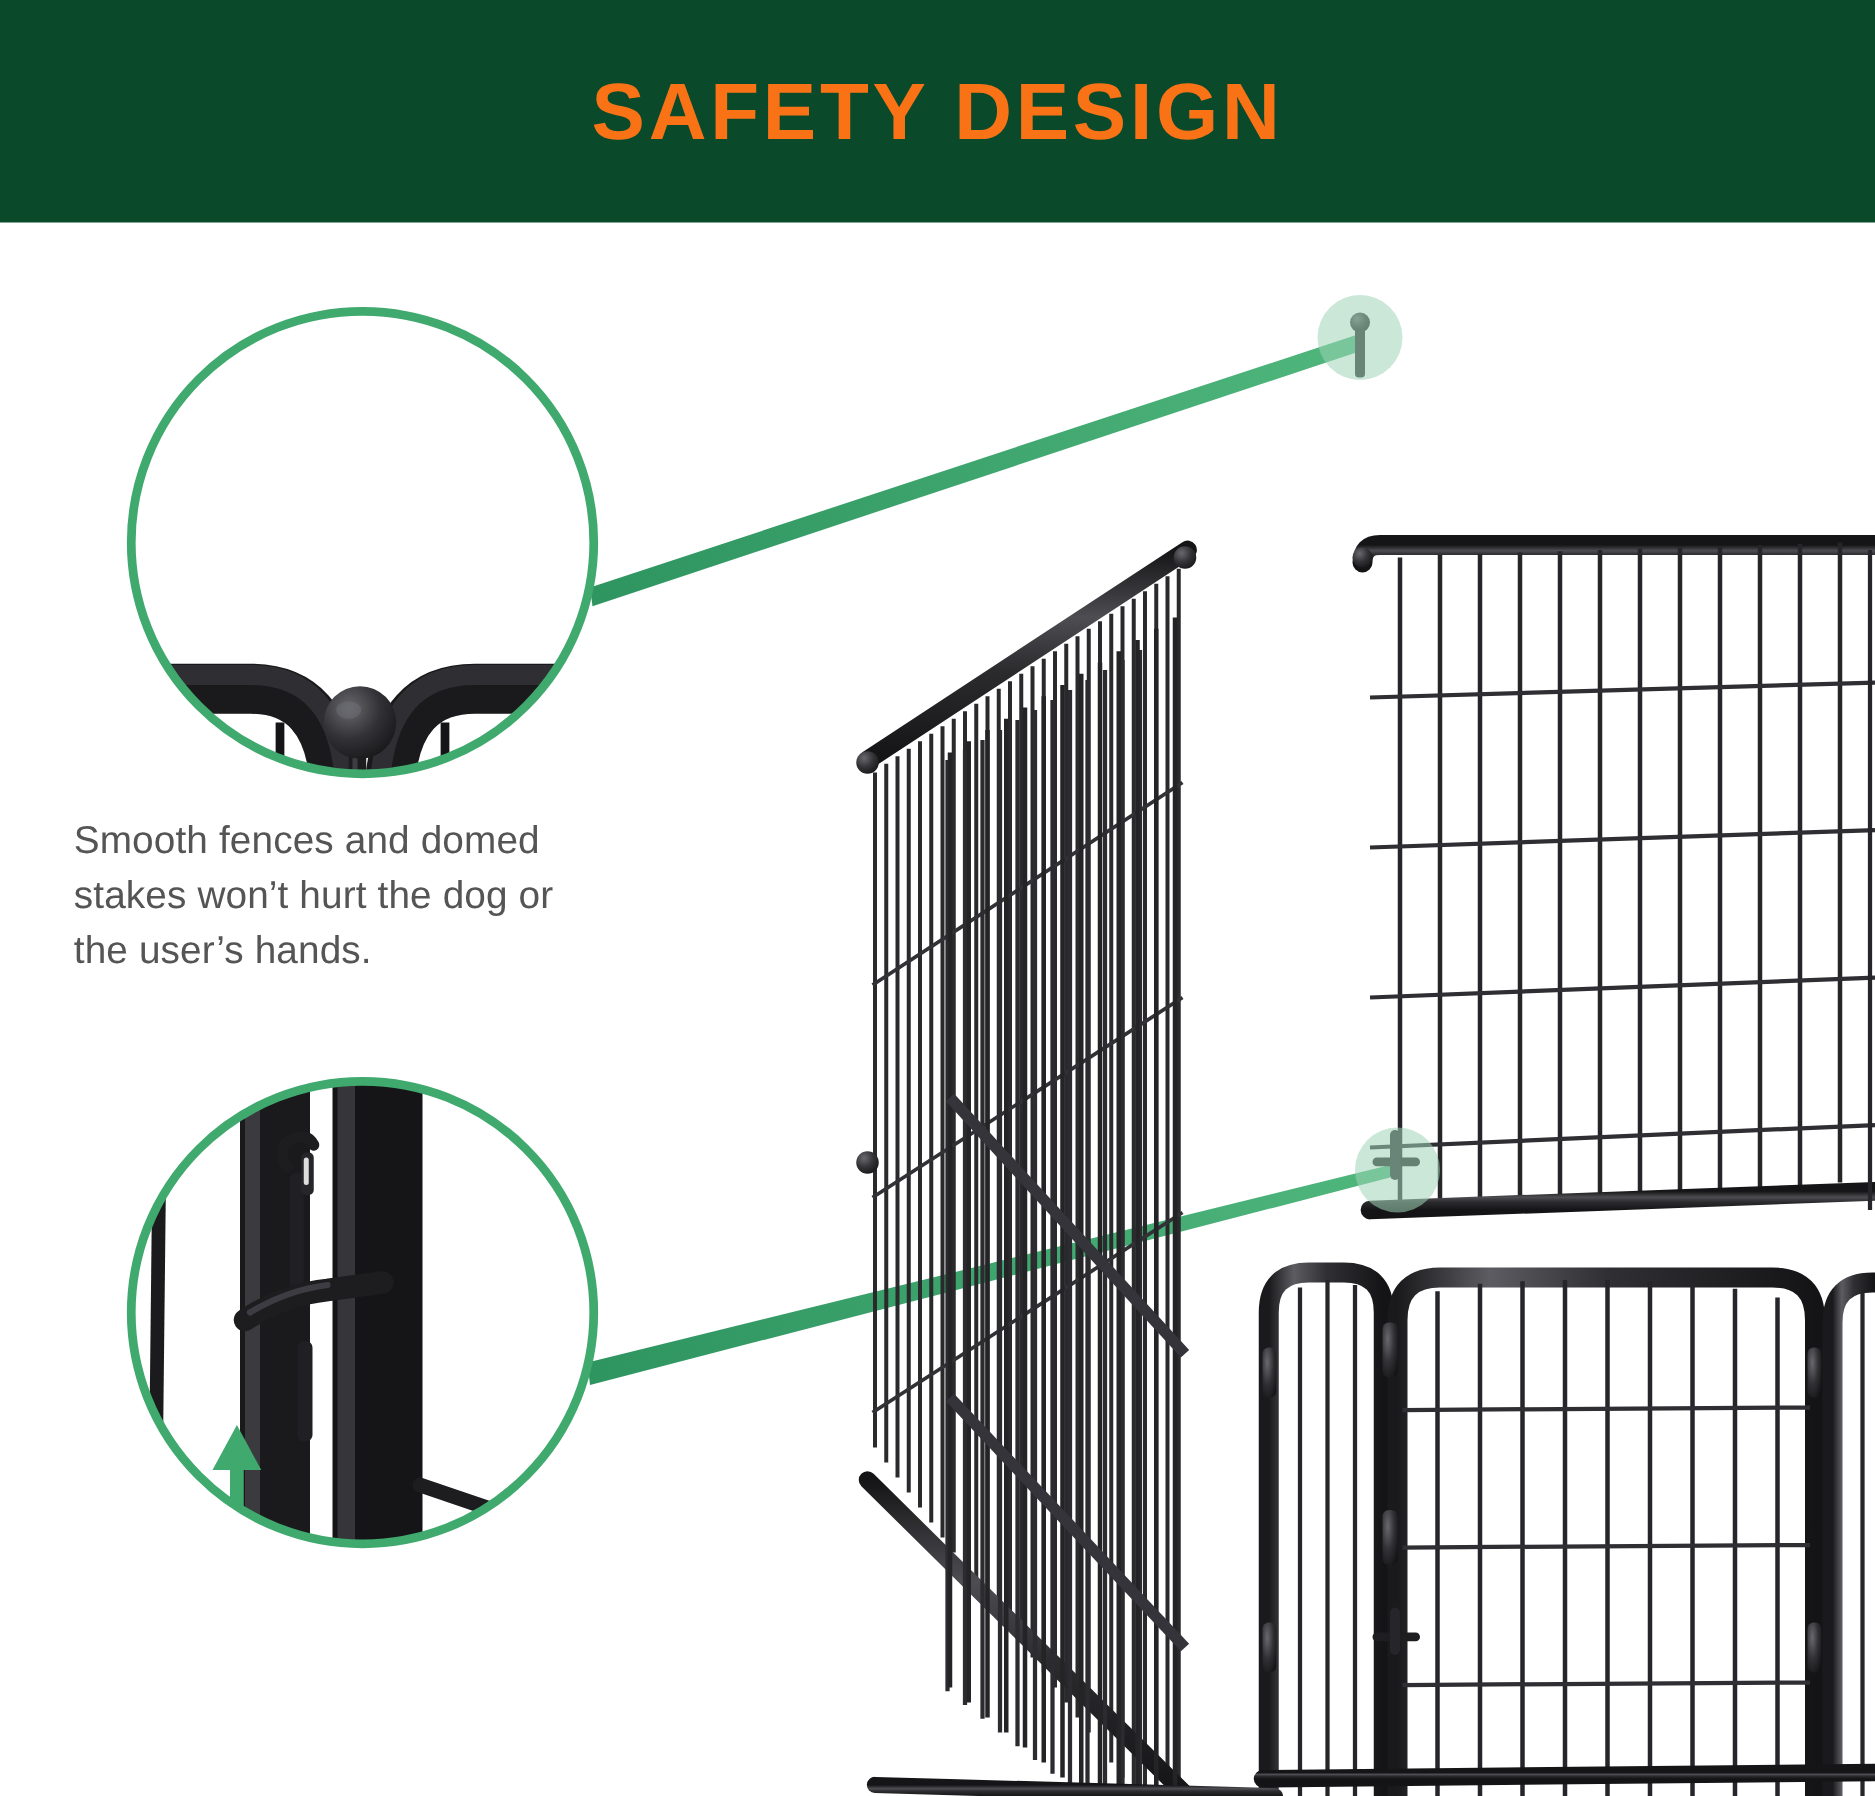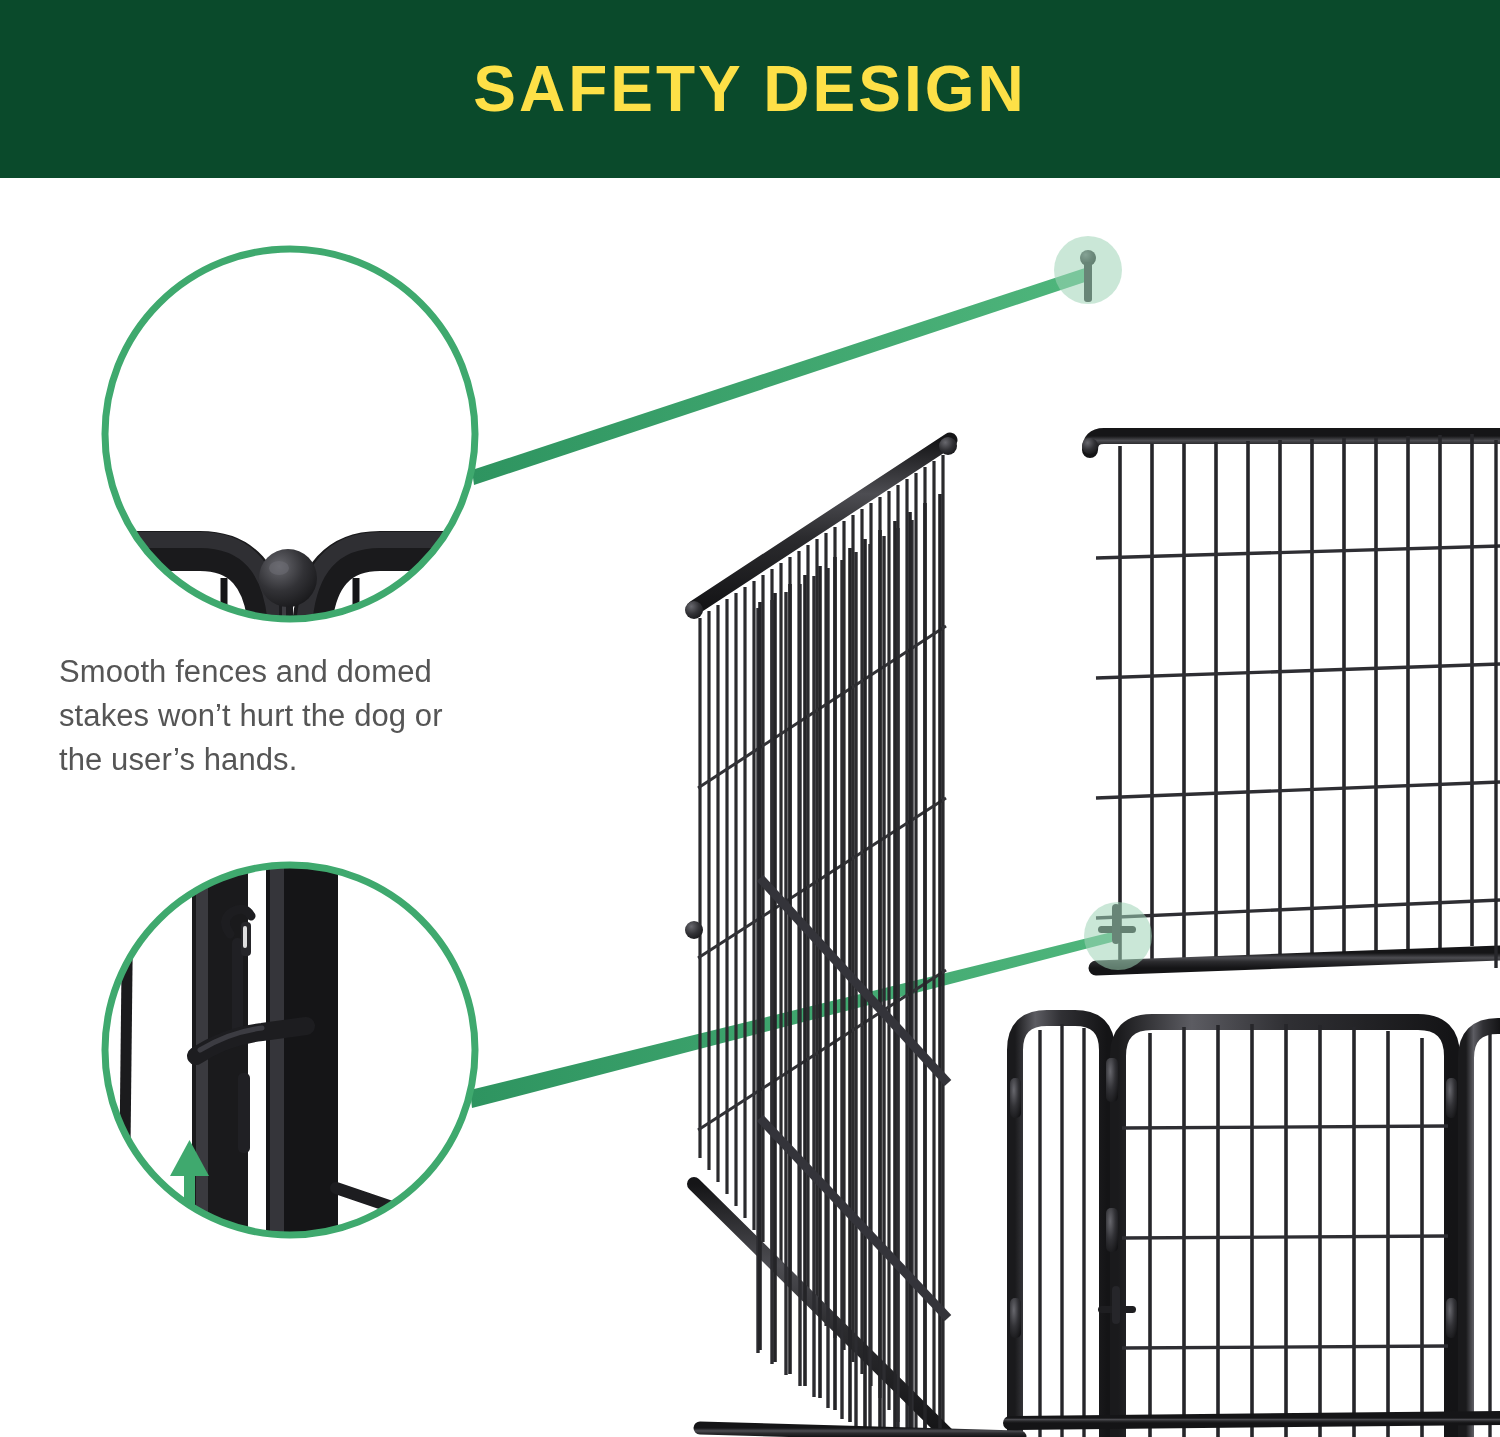--- a/index.html
+++ b/index.html
@@ -8,21 +8,21 @@
     background:#ffffff;
     font-family:"Liberation Sans","DejaVu Sans",sans-serif;
   }
 
   
   .header{
     position:absolute;left:0;top:0;width:1500px;height:178px;
     display:flex;align-items:center;justify-content:center;
   }
   .header-title{
-    color:#fde047;font-weight:bold;font-size:64px;letter-spacing:3px;
+    color:#f97316;font-weight:bold;font-size:64px;letter-spacing:3px;
     line-height:1;white-space:nowrap;
   }
 
   
   .stage{position:absolute;left:0;top:178px;width:1304px;height:1259px;}
   .svg-layer{position:absolute;left:0;top:0;width:1500px;height:1259px;}
 
   
   .caption{
     position:absolute;color:#555555;font-size:31px;line-height:1.42;

